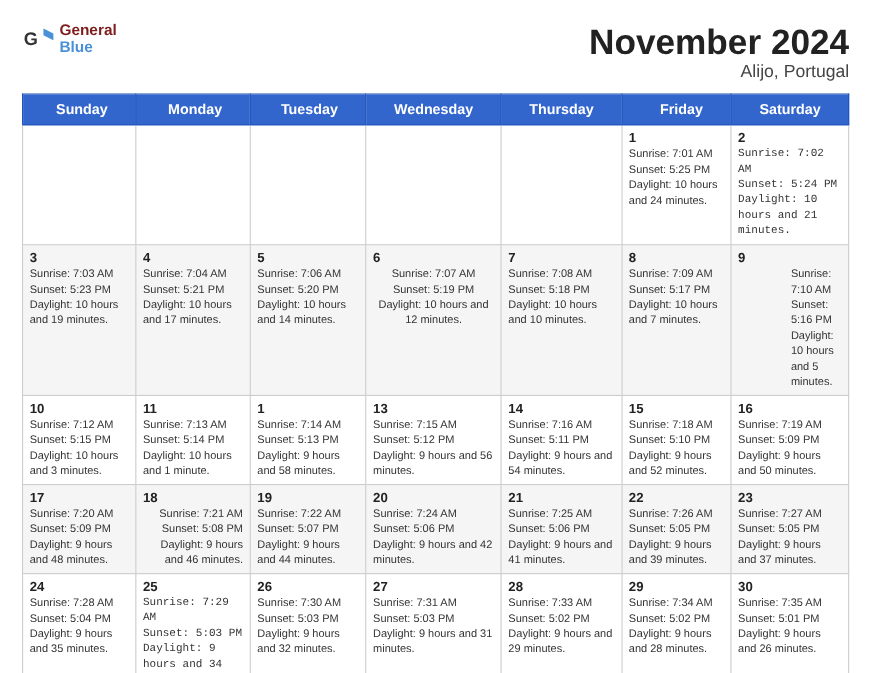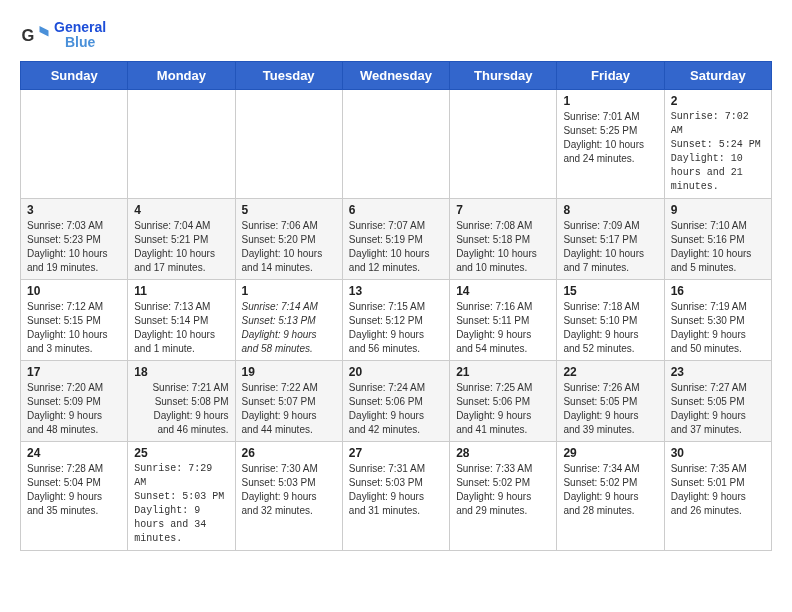--- a/index.html
+++ b/index.html
@@ -22,22 +22,22 @@
       gap: 4px;
     }
     .logo-text {
       display: flex;
       flex-direction: column;
       font-size: 14px;
       font-weight: bold;
       color: #1a1a1a;
       line-height: 1.1;
     }
-    .logo-text span:first-child { color: #1d4ed8; }
-    .logo-text span:last-child { color: #4a90d9; text-align: center; }
+    .logo-text span:first-child { color: #7f1d1d; }
+    .logo-text span:last-child { color: #4a90d9; }
     .logo-icon {
       width: 30px;
       height: 30px;
     }
     .title-block {
       text-align: right;
     }
     .title-block h1 {
       font-size: 32px;
       font-weight: bold;
@@ -50,22 +50,22 @@
     }
     .calendar {
       width: 100%;
       border-collapse: collapse;
     }
     .calendar th {
       background: #3366cc;
       color: #fff;
       font-size: 13px;
       font-weight: bold;
-      padding: 6px 0;
-      text-align: center;
+      padding: 6px 25px;
+      text-align: right;
       border: 1px solid #2255bb;
     }
     .calendar td {
       vertical-align: top;
       border: 1px solid #ccc;
       padding: 4px 6px;
       font-size: 10.5px;
       color: #222;
       background: #fff;
       width: calc(100% / 7);
@@ -99,20 +99,24 @@
   <div class="logo">
     <svg class="logo-icon" viewBox="0 0 40 40">
       <text x="2" y="28" font-size="22" font-weight="bold" fill="#333">G</text>
       <polygon points="26,8 38,14 38,22 26,16" fill="#4a90d9"></polygon>
     </svg>
     <div class="logo-text">
       <span>General</span>
       <span>Blue</span>
     </div>
   </div>
+  <div class="title-block">
+    <h1>November 2024</h1>
+    <h2>Alijo, Portugal</h2>
+  </div>
 </div>
 
 <table class="calendar">
   <thead>
     <tr id="header-row">
         <th>Sunday</th>
         <th>Monday</th>
         <th>Tuesday</th>
         <th>Wednesday</th>
         <th>Thursday</th>
@@ -154,59 +158,59 @@
 Daylight: 10 hours and 17 minutes.</div>
         </td>
         <td>
           <span class="day-num">5</span>
           <div class="day-info" style="white-space: pre-line;">Sunrise: 7:06 AM
 Sunset: 5:20 PM
 Daylight: 10 hours and 14 minutes.</div>
         </td>
         <td>
           <span class="day-num">6</span>
-          <div class="day-info" style="white-space: pre-line;">Sunrise: 7:07 AM
+          <div class="day-info" style="white-space: pre-line; text-align: center;">Sunrise: 7:07 AM
 Sunset: 5:19 PM
 Daylight: 10 hours and 12 minutes.</div>
         </td>
         <td>
           <span class="day-num">7</span>
           <div class="day-info" style="white-space: pre-line;">Sunrise: 7:08 AM
 Sunset: 5:18 PM
 Daylight: 10 hours and 10 minutes.</div>
         </td>
         <td>
           <span class="day-num">8</span>
           <div class="day-info" style="white-space: pre-line;">Sunrise: 7:09 AM
 Sunset: 5:17 PM
 Daylight: 10 hours and 7 minutes.</div>
         </td>
         <td>
           <span class="day-num">9</span>
-          <div class="day-info" style="white-space: pre-line;">Sunrise: 7:10 AM
+          <div class="day-info" style="white-space: pre-line; margin-left: 48px;">Sunrise: 7:10 AM
 Sunset: 5:16 PM
 Daylight: 10 hours and 5 minutes.</div>
         </td>
       </tr>
       <tr>
         <td>
           <span class="day-num">10</span>
           <div class="day-info" style="white-space: pre-line;">Sunrise: 7:12 AM
 Sunset: 5:15 PM
 Daylight: 10 hours and 3 minutes.</div>
         </td>
         <td>
           <span class="day-num">11</span>
           <div class="day-info" style="white-space: pre-line;">Sunrise: 7:13 AM
 Sunset: 5:14 PM
 Daylight: 10 hours and 1 minute.</div>
         </td>
         <td>
           <span class="day-num">1</span>
-          <div class="day-info" style="white-space: pre-line; font-style: italic;">Sunrise: 7:14 AM
+          <div class="day-info" style="white-space: pre-line;">Sunrise: 7:14 AM
 Sunset: 5:13 PM
 Daylight: 9 hours and 58 minutes.</div>
         </td>
         <td>
           <span class="day-num">13</span>
           <div class="day-info" style="white-space: pre-line;">Sunrise: 7:15 AM
 Sunset: 5:12 PM
 Daylight: 9 hours and 56 minutes.</div>
         </td>
         <td>
@@ -217,21 +221,21 @@
         </td>
         <td>
           <span class="day-num">15</span>
           <div class="day-info" style="white-space: pre-line;">Sunrise: 7:18 AM
 Sunset: 5:10 PM
 Daylight: 9 hours and 52 minutes.</div>
         </td>
         <td>
           <span class="day-num">16</span>
           <div class="day-info" style="white-space: pre-line;">Sunrise: 7:19 AM
-Sunset: 5:30 PM
+Sunset: 5:09 PM
 Daylight: 9 hours and 50 minutes.</div>
         </td>
       </tr>
       <tr>
         <td>
           <span class="day-num">17</span>
           <div class="day-info" style="white-space: pre-line;">Sunrise: 7:20 AM
 Sunset: 5:09 PM
 Daylight: 9 hours and 48 minutes.</div>
         </td>

